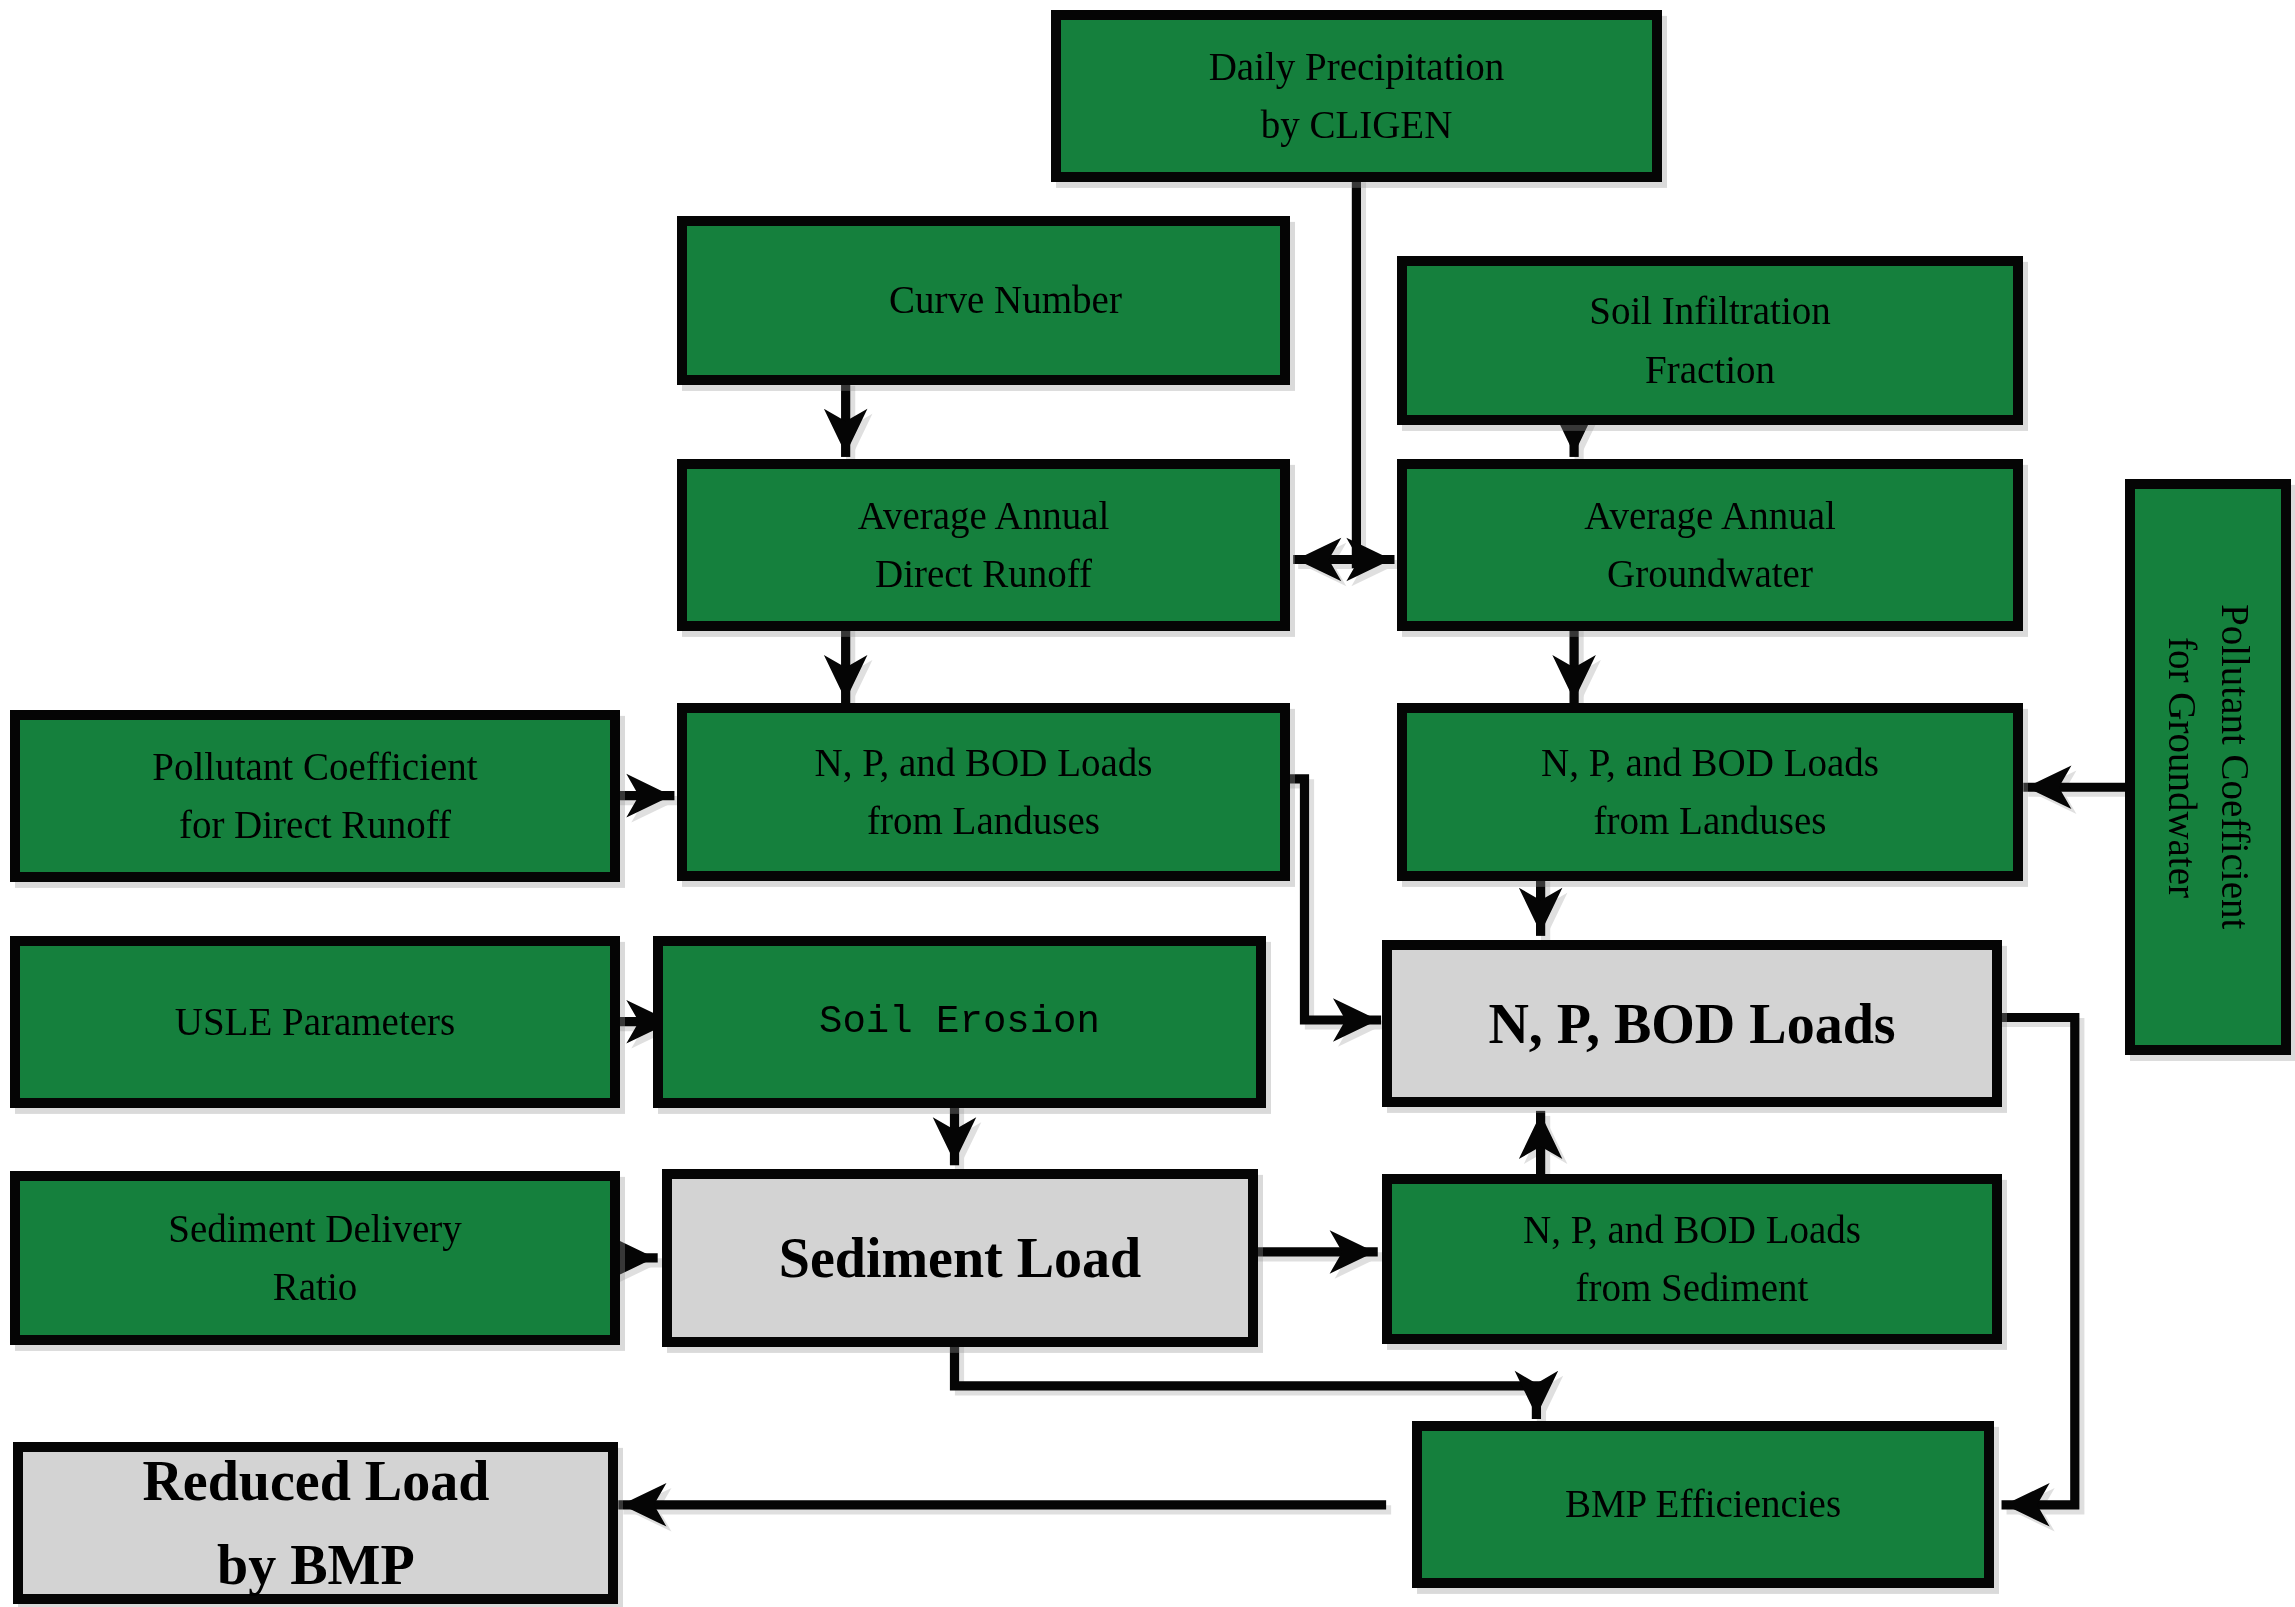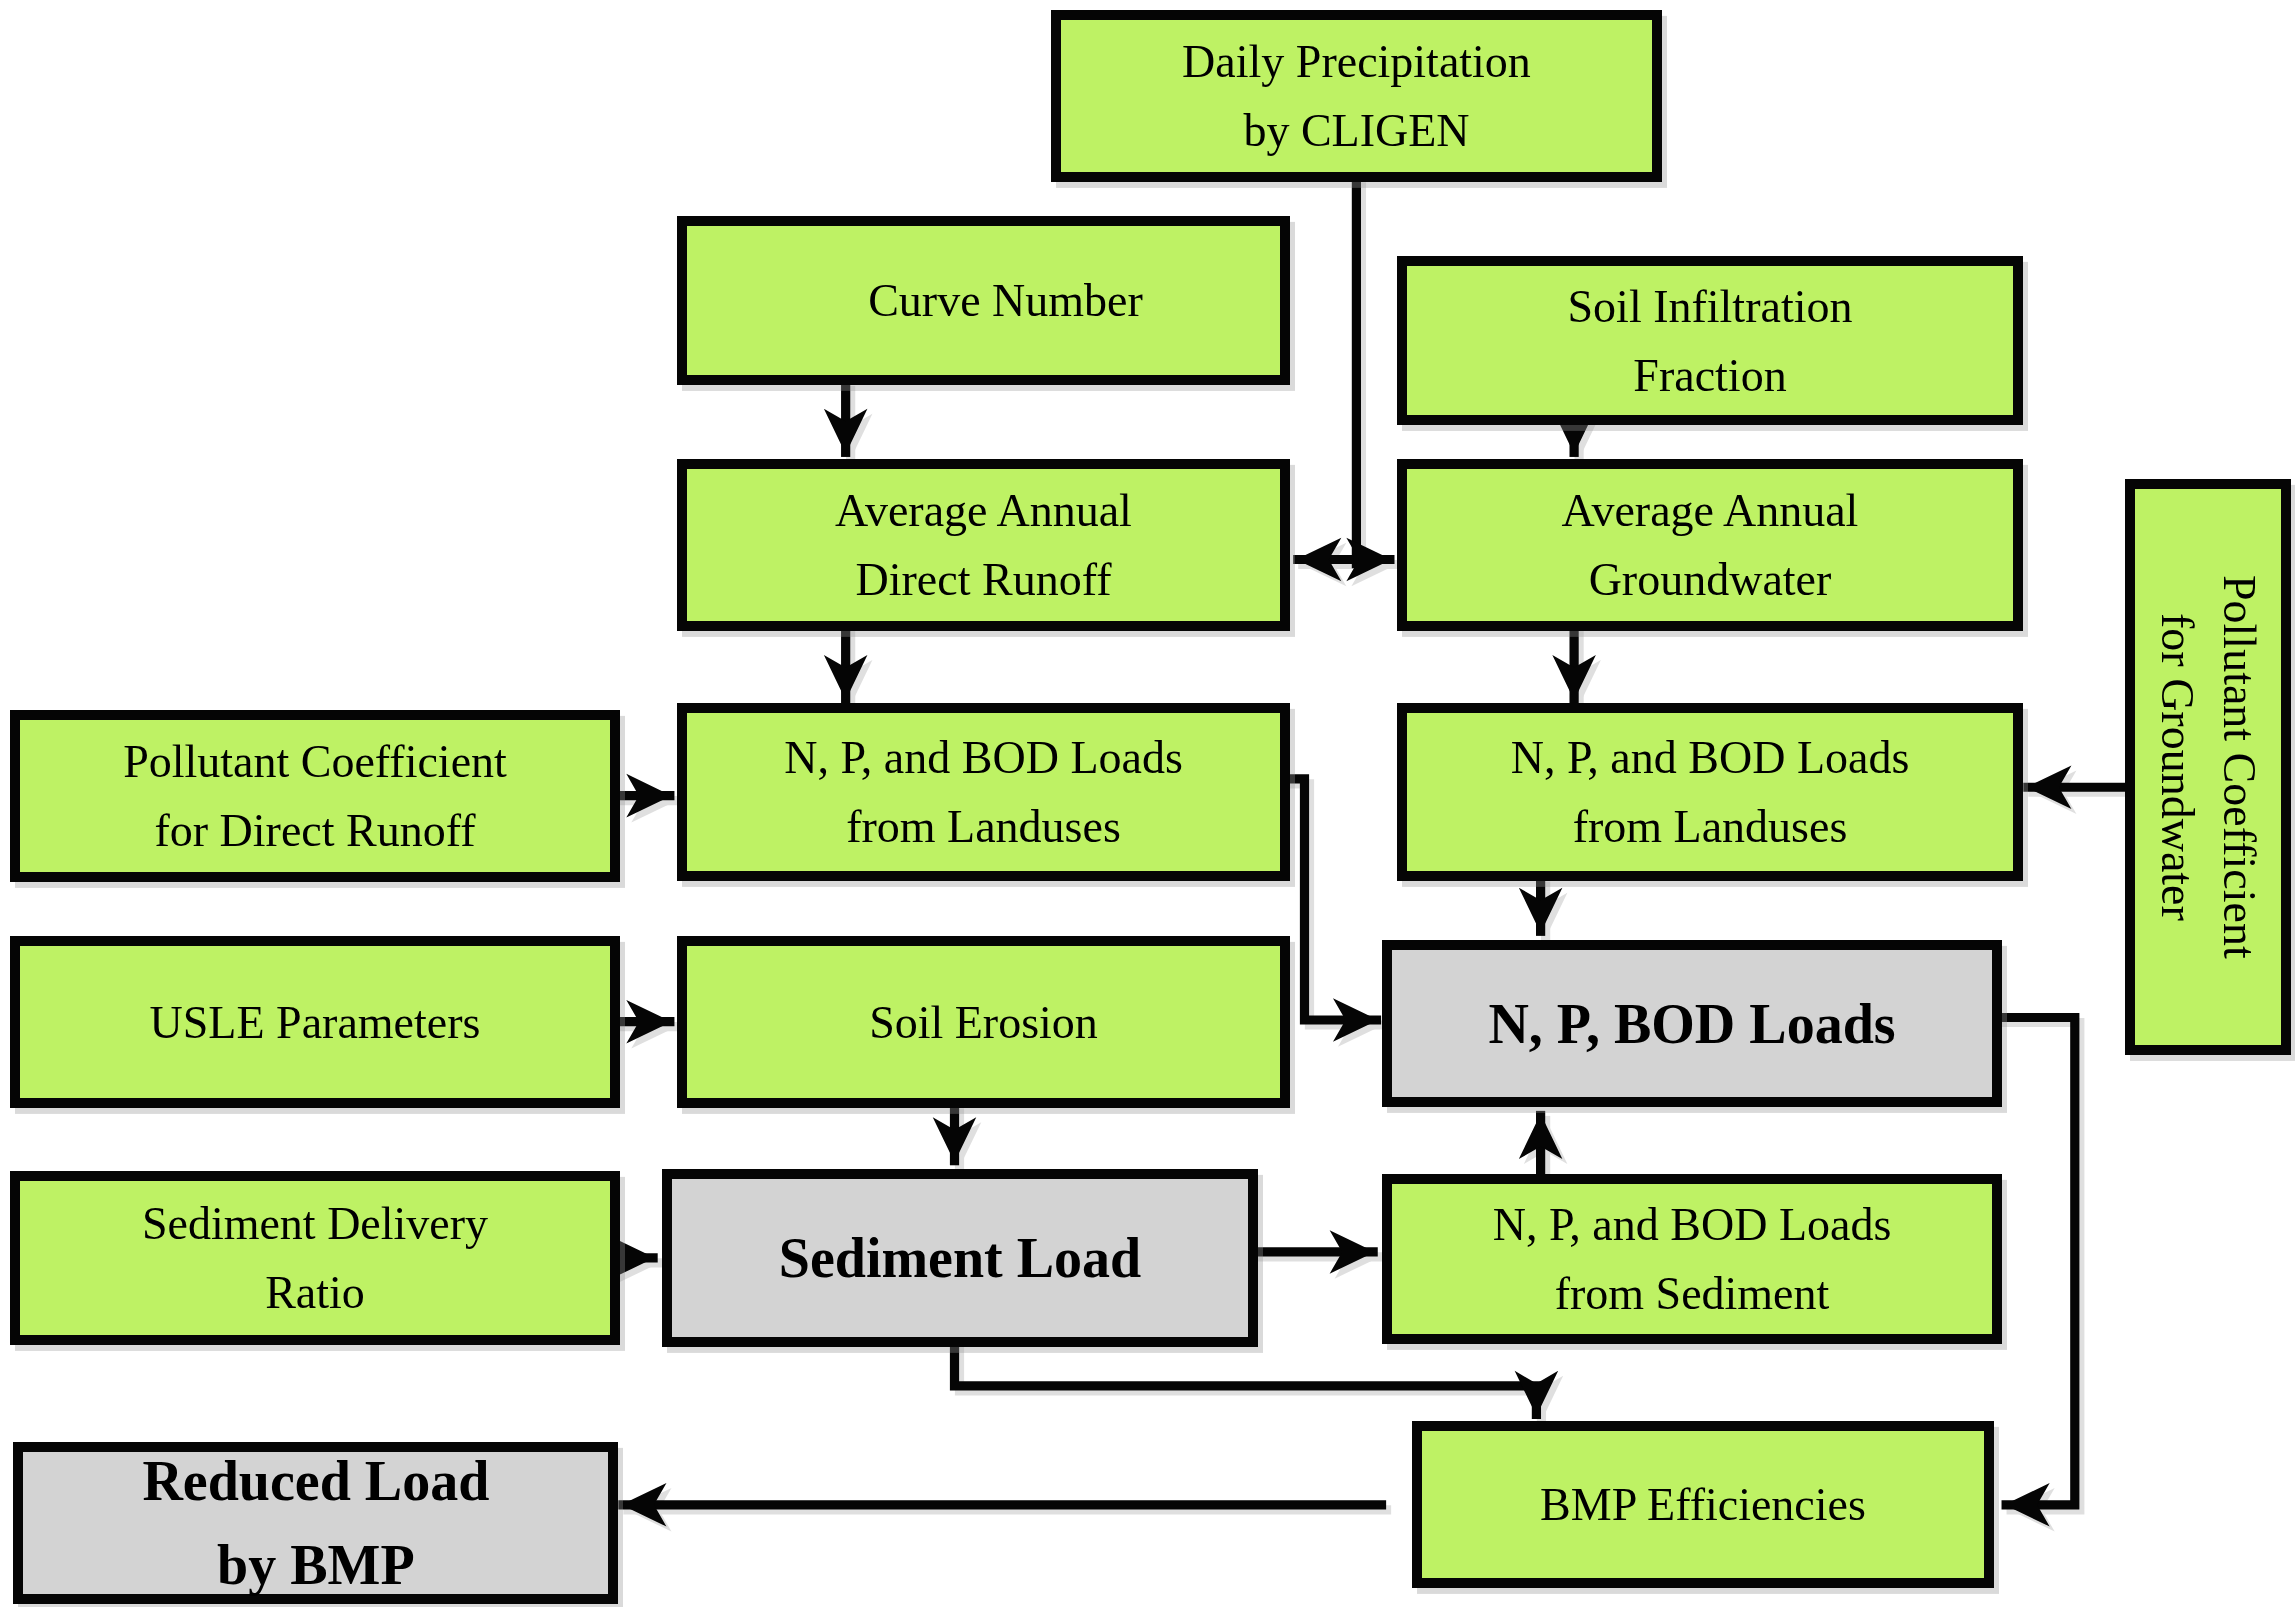--- a/index.html
+++ b/index.html
@@ -14,28 +14,28 @@
   .wires {
     position: absolute;
     left: 0; top: 0;
     width: 2295px; height: 1608px;
     filter: drop-shadow(5px 5.9px 0 rgba(150,150,150,0.30));
   }
   .box {
     position: absolute;
     box-sizing: border-box;
     border: 10px solid #050505;
-    background: #bef264;
+    background: #15803d;
     color: #000000;
     display: flex;
     align-items: center;
     justify-content: center;
     text-align: center;
     white-space: pre-line;
-    font-size: 46px;
+    font-size: 39px;
     line-height: 1.5;
     box-shadow: 5px 5.9px 0 rgba(150,150,150,0.35);
   }
   .box.gray {
     background: #d3d3d3;
     font-weight: bold;
     font-size: 56px;
   }
   .box.vertical {
     writing-mode: vertical-rl;
@@ -45,21 +45,21 @@
   .b1  { left: 1051px; top: 10px;   width: 611px; height: 172px; }
   .b2  { left: 677px;  top: 216px;  width: 613px; height: 169px; padding-left: 44px; }
   .b3  { left: 1397px; top: 216px;  width: 626px; height: 169px; margin-top: 40px; }
   .b4  { left: 677px;  top: 459px;  width: 613px; height: 172px; }
   .b5  { left: 1397px; top: 459px;  width: 626px; height: 172px; }
   .b6  { left: 10px;   top: 710px;  width: 610px; height: 172px; }
   .b7  { left: 677px;  top: 703px;  width: 613px; height: 178px; }
   .b8  { left: 1397px; top: 703px;  width: 626px; height: 178px; }
   .b9  { left: 2125px; top: 479px;  width: 166px; height: 576px; }
   .b10 { left: 10px;   top: 936px; width: 610px; height: 172px; }
-  .b11 { left: 677px;  top: 936px; width: 613px; height: 172px; }
+  .b11 { left: 653px;  top: 936px; width: 613px; height: 172px; font-family: Liberation Mono, monospace; }
   .b12 { left: 1382px; top: 940px; width: 620px; height: 167px; }
   .b13 { left: 10px;   top: 1171px; width: 610px; height: 174px; }
   .b14 { left: 662px;  top: 1169px; width: 596px; height: 178px; }
   .b15 { left: 1382px; top: 1174px; width: 620px; height: 170px; }
   .b16 { left: 13.4px;   top: 1442px; width: 605px; height: 162px; }
   .b17 { left: 1412px; top: 1421px; width: 582px; height: 167px; }
 </style>
 </head>
 <body>
 

